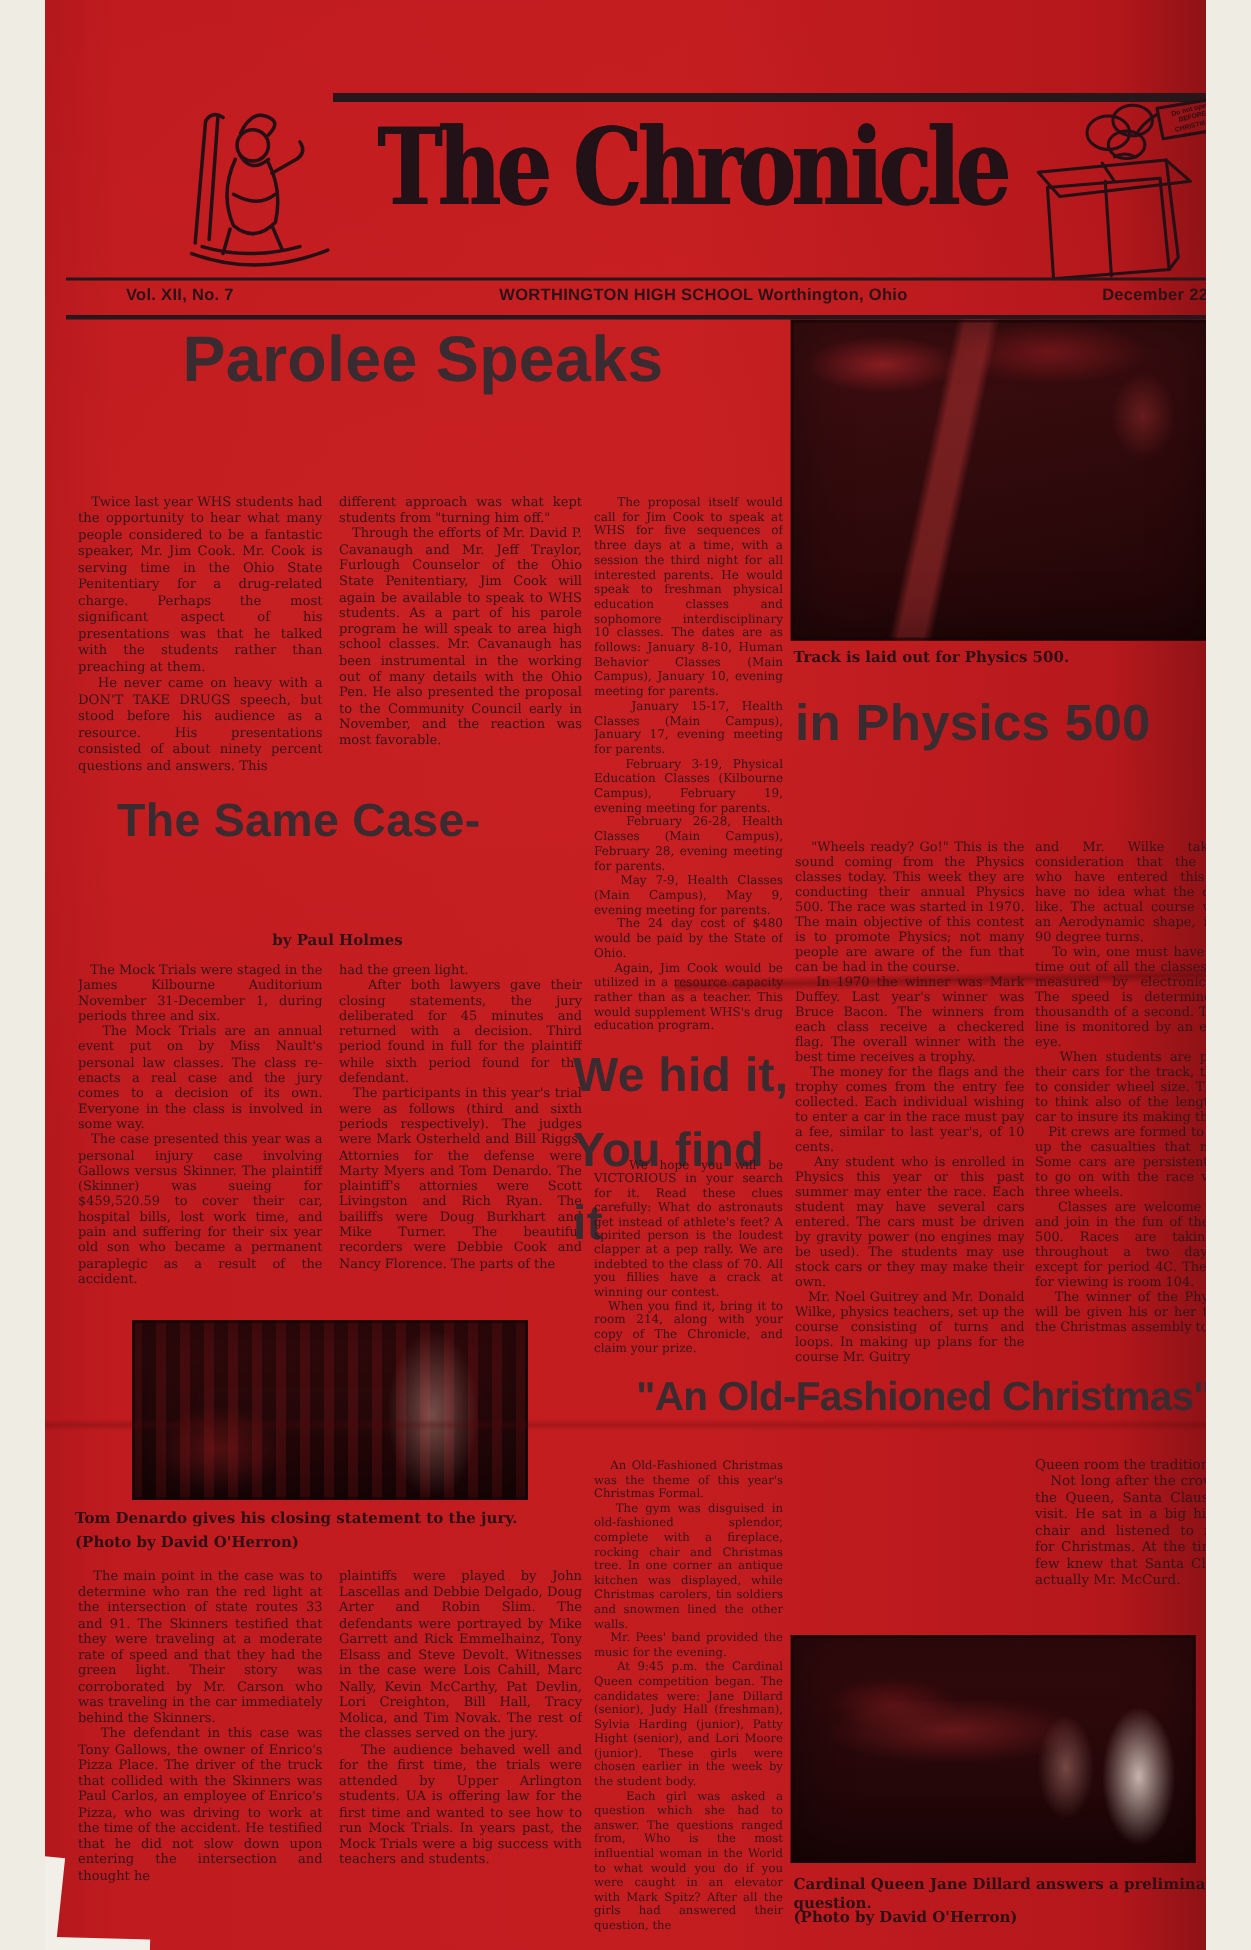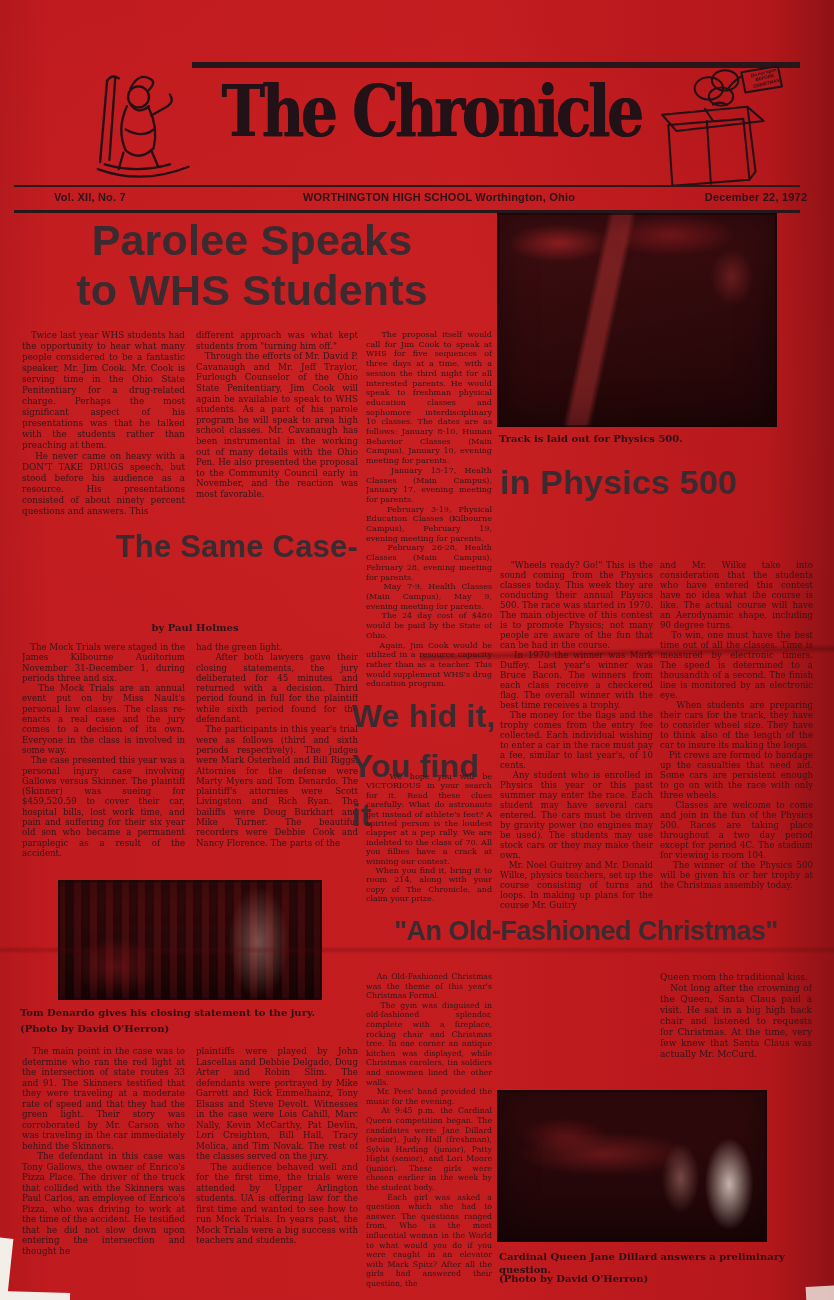--- a/index.html
+++ b/index.html
@@ -1,17 +1,17 @@
 <!DOCTYPE html>
 <html><head>
 <meta charset="utf-8">
 <style>
   html,body{margin:0;padding:0;background:#efece4;}
   #page{
-    position:relative;width:834px;height:1300px;margin:0 auto;overflow:hidden;
+    position:relative;width:774px;height:1300px;margin:0 auto;overflow:hidden;
     background:
       radial-gradient(900px 600px at 35% 30%, rgba(255,70,60,.10), transparent 70%),
       linear-gradient(90deg, #b3181c 0%, #c01b1f 6%, #c41d20 55%, #b4171b 92%, #8f1216 100%),
       #bf1a1e;
     font-family:"Liberation Sans",sans-serif;
   }
   .abs{position:absolute;}
   .rule{background:#27161a;}
   .masthead-title{
     font-family:"DejaVu Serif",serif;font-weight:700;color:#221218;
@@ -100,21 +100,20 @@
   <span class="abs gift-tag-text" style="left:744px;top:70px;width:42px;">Do not open BEFORE CHRISTMAS</span>
 
   <div class="abs rule" style="left:14px;top:185px;width:786px;height:2px;"></div>
   <div class="abs dateline" style="left:22px;top:191px;">Vol. XII, No. 7</div>
   <div class="abs dateline" style="left:14px;top:191px;width:786px;text-align:center;">WORTHINGTON HIGH SCHOOL Worthington, Ohio</div>
   <div class="abs dateline" style="left:648px;top:191px;width:152px;text-align:center;">December 22, 1972</div>
   <div class="abs rule" style="left:14px;top:210px;width:786px;height:3px;"></div>
 
   <div class="abs headline" style="left:18px;top:216px;width:468px;font-size:43px;text-align:center;">
     <span class="hl-line">Parolee Speaks</span>
-    <span class="hl-line">to WHS Students</span>
   </div>
   <div class="abs body-col" style="left:22px;top:330px;width:163px;height:198px;font-size:8.8px;line-height:11px;">   Twice last year WHS students had the opportunity to hear what many people considered to be a fantastic speaker, Mr. Jim Cook. Mr. Cook is serving time in the Ohio State Penitentiary for a drug-related charge. Perhaps the most significant aspect of his presentations was that he talked with the students rather than preaching at them.
    He never came on heavy with a DON'T TAKE DRUGS speech, but stood before his audience as a resource. His presentations consisted of about ninety percent questions and answers. This</div>
   <div class="abs body-col" style="left:196px;top:330px;width:162px;height:202px;font-size:8.7px;line-height:10.6px;">different approach was what kept students from "turning him off."
    Through the efforts of Mr. David P. Cavanaugh and Mr. Jeff Traylor, Furlough Counselor of the Ohio State Penitentiary, Jim Cook will again be available to speak to WHS students. As a part of his parole program he will speak to area high school classes. Mr. Cavanaugh has been instrumental in the working out of many details with the Ohio Pen. He also presented the proposal to the Community Council early in November, and the reaction was most favorable.</div>
   <div class="abs body-col" style="left:366px;top:330px;width:126px;height:358px;font-size:8px;line-height:9.7px;">   The proposal itself would call for Jim Cook to speak at WHS for five sequences of three days at a time, with a session the third night for all interested parents. He would speak to freshman physical education classes and sophomore interdisciplinary 10 classes. The dates are as follows: January 8-10, Human Behavior Classes (Main Campus), January 10, evening meeting for parents.
    January 15-17, Health Classes (Main Campus), January 17, evening meeting for parents.
    February 3-19, Physical Education Classes (Kilbourne Campus), February 19, evening meeting for parents.
    February 26-28, Health Classes (Main Campus), February 28, evening meeting for parents.
    May 7-9, Health Classes (Main Campus), May 9, evening meeting for parents.
@@ -132,21 +131,21 @@
    The money for the flags and the trophy comes from the entry fee collected. Each individual wishing to enter a car in the race must pay a fee, similar to last year's, of 10 cents.
    Any student who is enrolled in Physics this year or this past summer may enter the race. Each student may have several cars entered. The cars must be driven by gravity power (no engines may be used). The students may use stock cars or they may make their own.
    Mr. Noel Guitrey and Mr. Donald Wilke, physics teachers, set up the course consisting of turns and loops. In making up plans for the course Mr. Guitry</div>
   <div class="abs body-col" style="left:660px;top:560px;width:153px;height:376px;font-size:8.6px;line-height:10px;">and Mr. Wilke take into consideration that the students who have entered this contest have no idea what the course is like. The actual course will have an Aerodynamic shape, including 90 degree turns.
    To win, one must have the best time out of all the classes. Time is measured by electronic timers. The speed is determined to a thousandth of a second. The finish line is monitored by an electronic eye.
    When students are preparing their cars for the track, they have to consider wheel size. They have to think also of the length of the car to insure its making the loops.
    Pit crews are formed to bandage up the casualties that need aid. Some cars are persistent enough to go on with the race with only three wheels.
    Classes are welcome to come and join in the fun of the Physics 500. Races are taking place throughout a two day period except for period 4C. The stadium for viewing is room 104.
    The winner of the Physics 500 will be given his or her trophy at the Christmas assembly today.</div>
 
-  <div class="abs headline" style="left:28px;top:524px;width:330px;font-size:31px;line-height:1.5;text-align:right;">
+  <div class="abs headline" style="left:48px;top:524px;width:330px;font-size:31px;line-height:1.5;text-align:left;">
     <span class="hl-line">The Same Case-</span>
   </div>
   <div class="abs byline" style="left:30px;top:622px;width:330px;">by Paul Holmes</div>
   <div class="abs body-col" style="left:22px;top:642px;width:163px;height:234px;font-size:8.6px;line-height:10.3px;">   The Mock Trials were staged in the James Kilbourne Auditorium November 31-December 1, during periods three and six.
    The Mock Trials are an annual event put on by Miss Nault's personal law classes. The class re-enacts a real case and the jury comes to a decision of its own. Everyone in the class is involved in some way.
    The case presented this year was a personal injury case involving Gallows versus Skinner. The plaintiff (Skinner) was sueing for $459,520.59 to cover their car, hospital bills, lost work time, and pain and suffering for their six year old son who became a permanent paraplegic as a result of the accident.</div>
   <div class="abs body-col" style="left:196px;top:642px;width:162px;height:234px;font-size:8.6px;line-height:10.3px;">had the green light.
    After both lawyers gave their closing statements, the jury deliberated for 45 minutes and returned with a decision. Third period found in full for the plaintiff while sixth period found for the defendant.
    The participants in this year's trial were as follows (third and sixth periods respectively). The judges were Mark Osterheld and Bill Riggs. Attornies for the defense were Marty Myers and Tom Denardo. The plaintiff's attornies were Scott Livingston and Rich Ryan. The bailiffs were Doug Burkhart and Mike Turner. The beautiful recorders were Debbie Cook and Nancy Florence. The parts of the</div>
 

